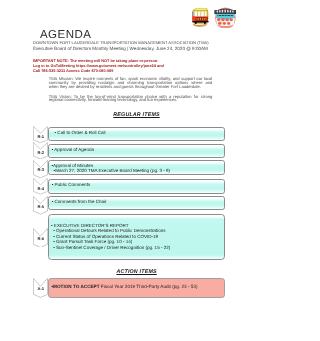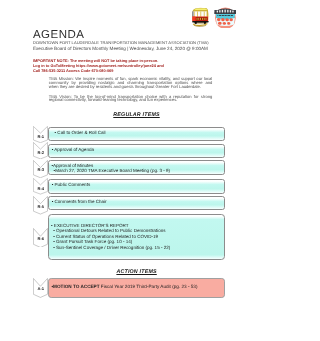--- a/index.html
+++ b/index.html
@@ -2,21 +2,21 @@
 <html><head>
 <meta charset="utf-8">
 <title>AGENDA</title>
 <style>
   html,body{margin:0;padding:0;}
   body{width:264px;height:341px;background:#ffffff;font-family:"Liberation Sans",sans-serif;
        overflow:hidden;-webkit-font-smoothing:antialiased;text-rendering:geometricPrecision;}
   .page{position:absolute;left:0;top:0;width:264px;height:341px;background:#fff;}
 
   .logo{position:absolute;}
-  .title{position:absolute;left:33px;top:30px;font-size:11.5px;letter-spacing:.45px;color:#2e2e2e;line-height:10px;}
+  .title{position:absolute;left:40px;top:30px;font-size:11.5px;letter-spacing:.45px;color:#2e2e2e;line-height:10px;}
   .org{position:absolute;left:33px;top:40.6px;font-size:4.03px;letter-spacing:.05px;color:#4a4a4a;line-height:4.6px;white-space:nowrap;}
   .meet{position:absolute;left:33px;top:47.0px;font-size:4.58px;color:#4a4a4a;line-height:4.6px;white-space:nowrap;}
   .note{position:absolute;left:33px;top:58.0px;font-size:3.88px;font-weight:bold;color:#a11f1c;line-height:5.1px;white-space:nowrap;}
   .note div{white-space:nowrap;}
   .stmt{position:absolute;left:48.7px;width:163.6px;font-size:4.12px;color:#4d4d4d;line-height:3.82px;text-align:justify;}
   .stmt div{text-align-last:justify;}
   .stmt div:last-child{text-align-last:left;}
   .mission{top:77.2px;}
   .vision{top:94.6px;}
 

